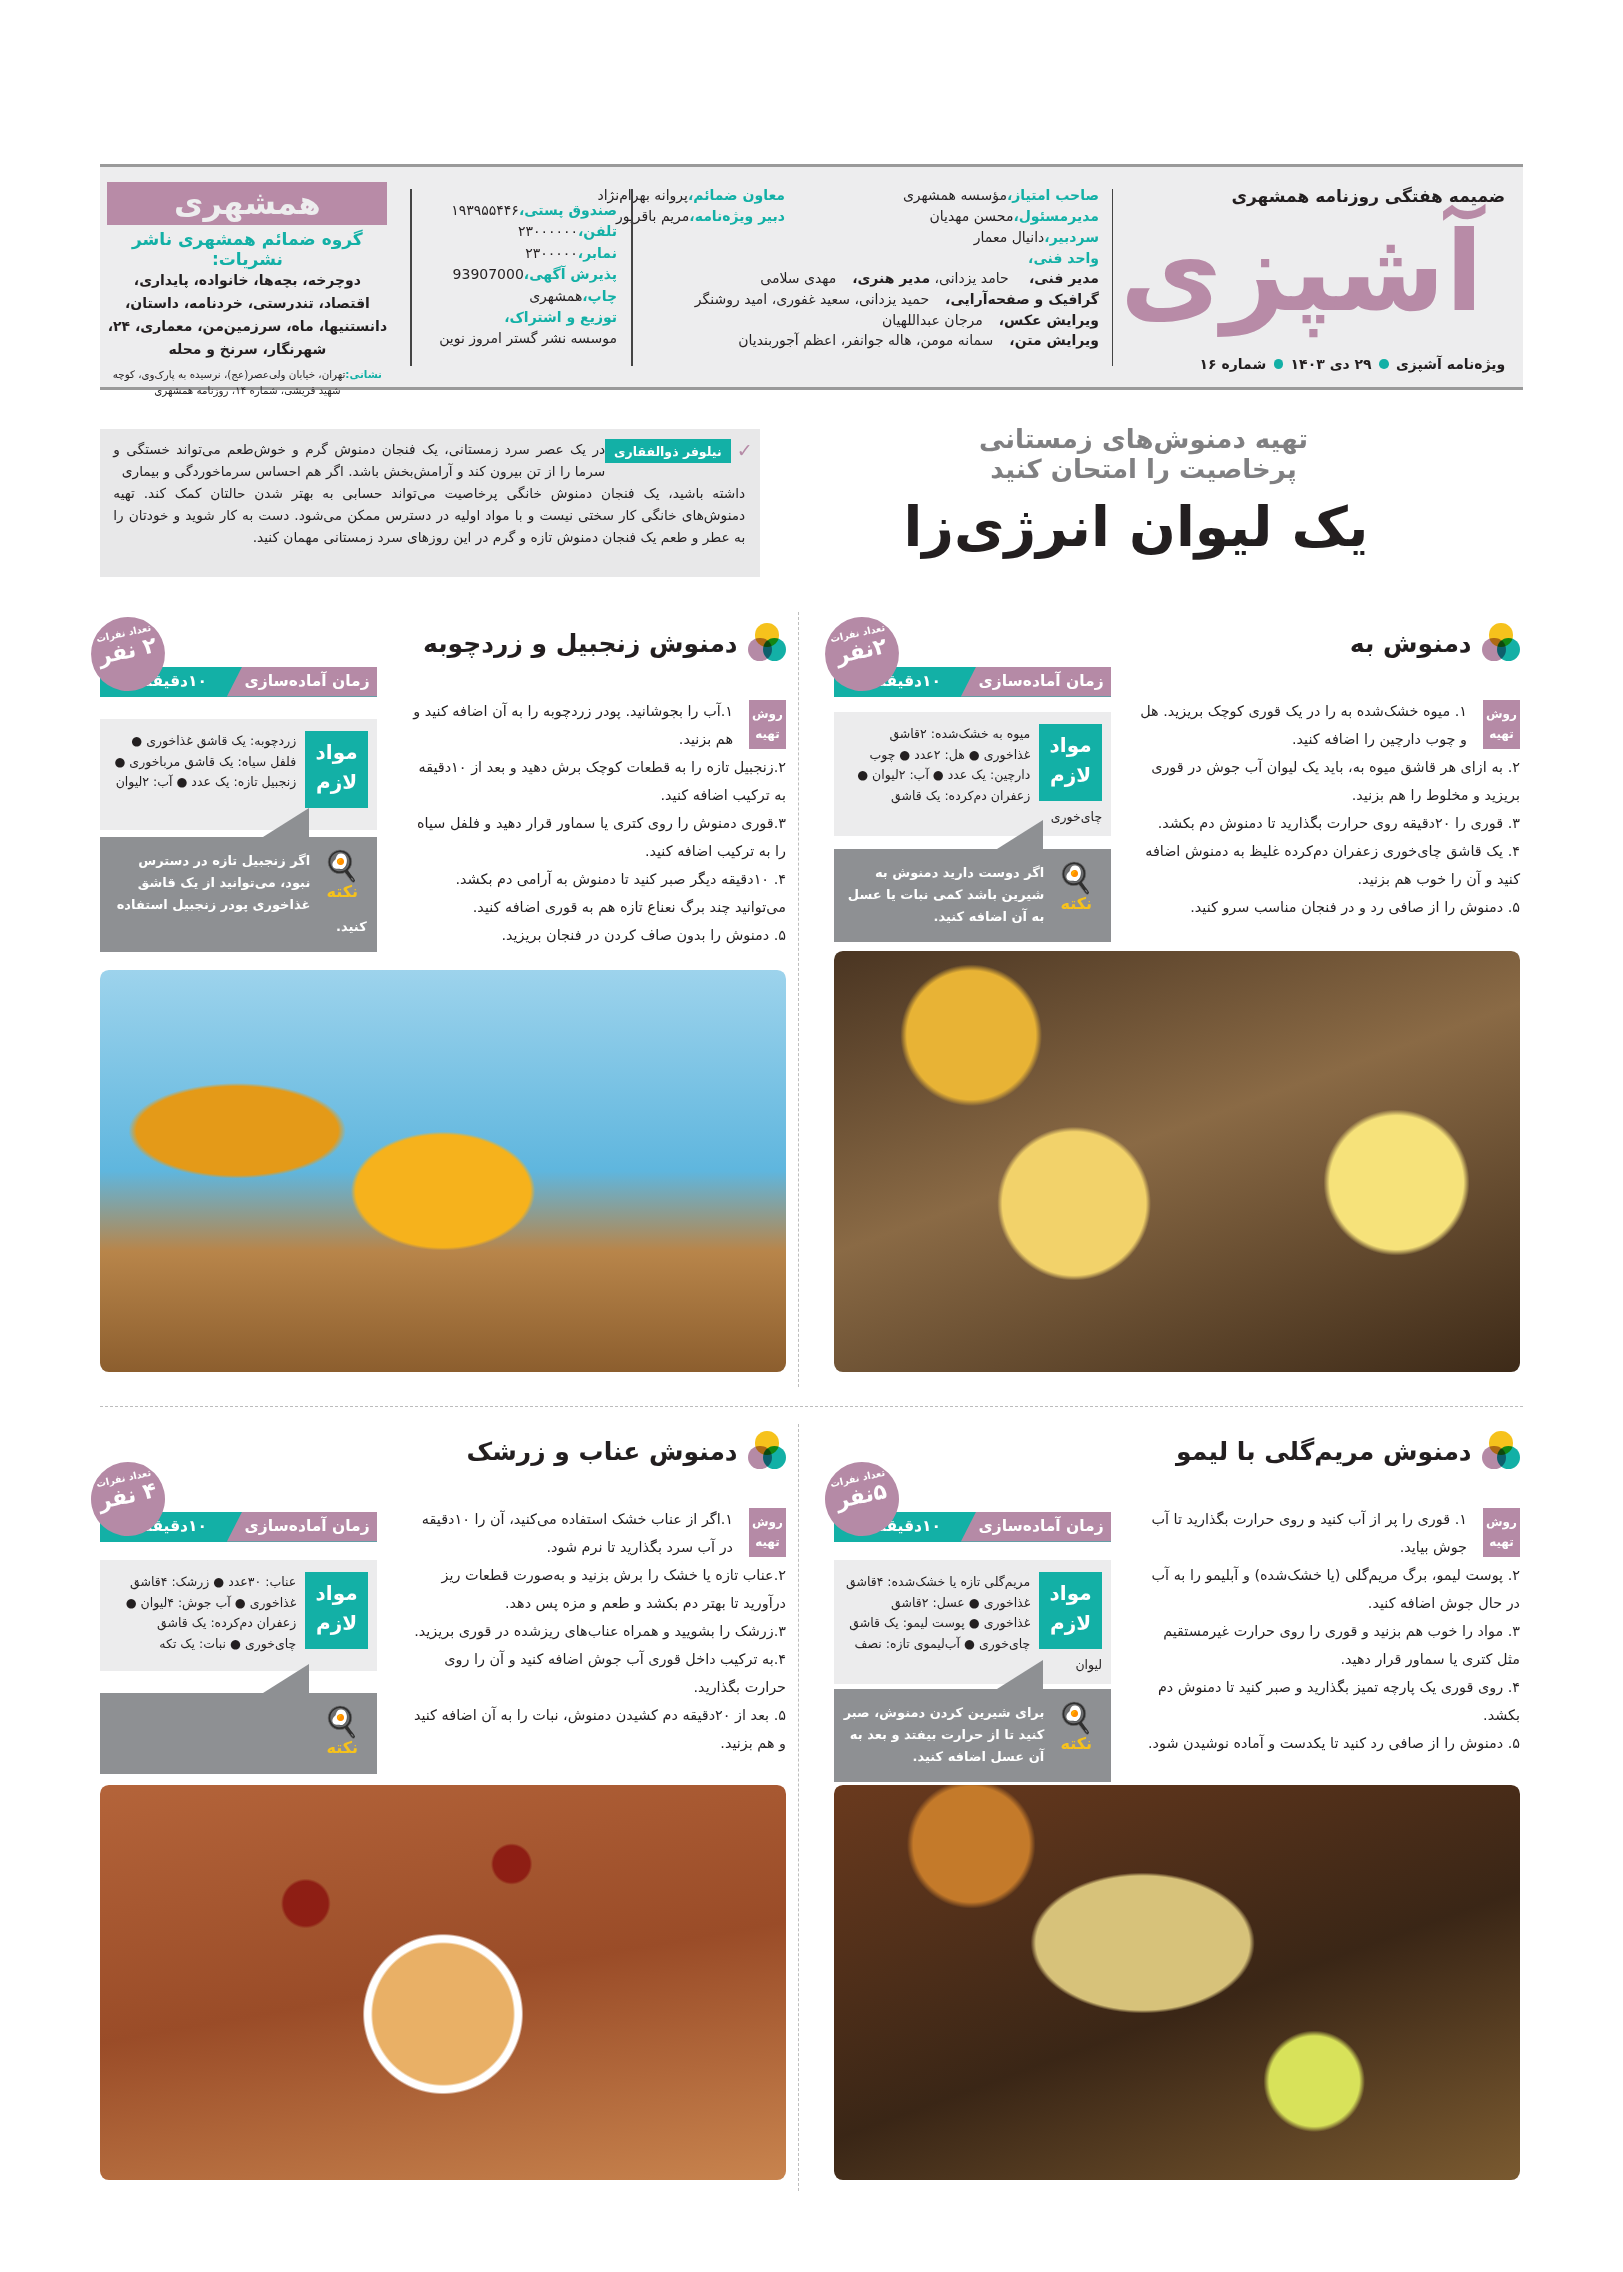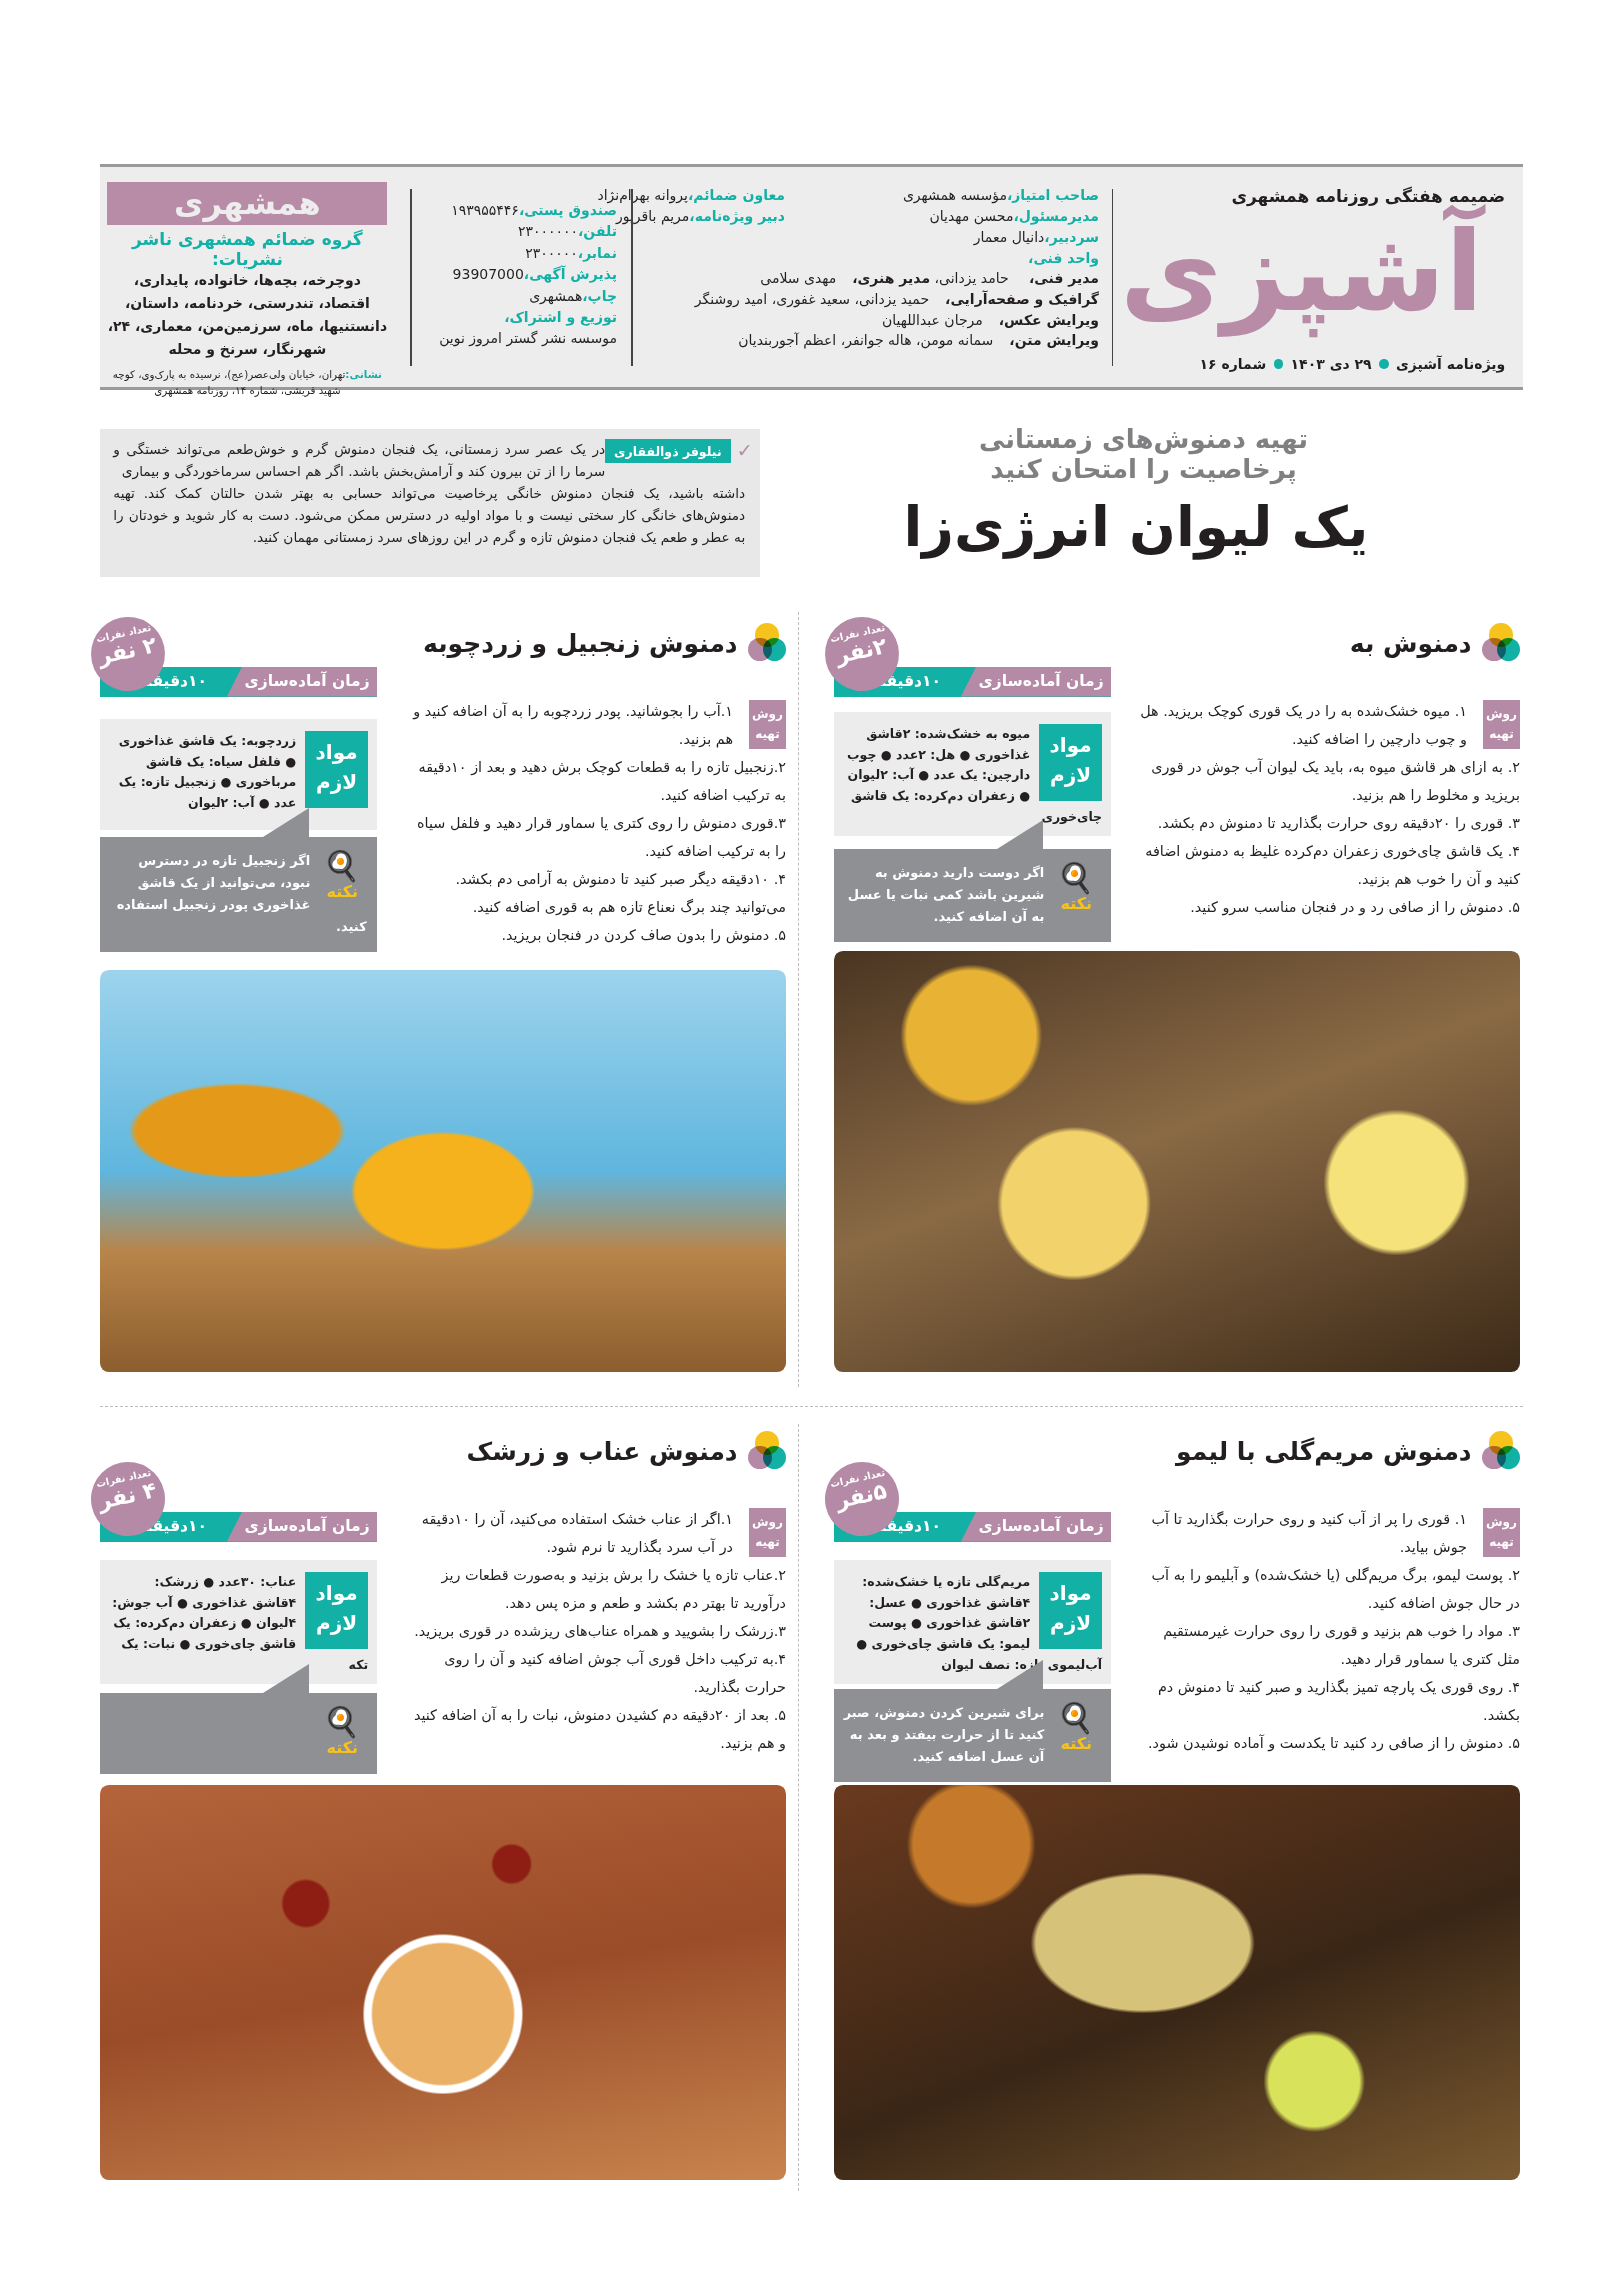--- a/index.html
+++ b/index.html
@@ -59,21 +59,21 @@
 
   .prep-bar{position:absolute;left:0;top:11.8px;width:277px;height:29.5px;background:var(--teal);}
   .prep-bar .lab{position:absolute;right:0;top:0;height:29.5px;background:var(--mauve);color:#fff;font-size:15.5px;font-weight:bold;line-height:29.5px;padding:0 7.4px 0 17.7px;clip-path:polygon(10% 0,100% 0,100% 100%,0 100%);}
   .prep-bar .val{position:absolute;left:43px;top:0;color:#fff;font-size:15.5px;font-weight:bold;line-height:29.5px;}
   .servings{position:absolute;left:-8.9px;top:-17.7px;width:74px;height:74px;border-radius:50%;background:var(--mauve);color:#fff;text-align:center;transform:rotate(-12deg);}
   .servings .s1{font-size:9.6px;font-weight:bold;margin-top:10.3px;}
   .servings .s2{font-size:22px;font-weight:bold;line-height:26.6px;}
 
   .ingr{position:absolute;left:0;top:72px;width:277px;background:var(--light);padding:11.8px 8.9px 8.9px 7.4px;min-height:111px;}
   .ingr .tag{float:right;width:63px;height:77px;background:var(--teal);color:#fff;font-size:20px;font-weight:bold;text-align:center;line-height:29.5px;padding-top:7.4px;margin-left:8.9px;}
-  .ingr .items{font-size:12.5px;font-weight:bold;line-height:20.7px;}
+  .ingr .items{font-size:12.5px;font-weight:normal;line-height:20.7px;}
 
   .tip{position:absolute;left:0;width:277px;background:var(--grey);color:#fff;padding:13.3px 10.3px 13.3px 7.4px;min-height:81px;}
   .tip::before{content:"";position:absolute;right:68px;top:-29.5px;border-right:46px solid var(--grey);border-top:29.5px solid transparent;}
   .tip .ic{float:right;width:49px;text-align:center;color:var(--yellow);margin-left:7.4px;}
   .tip .ic .pan{font-size:29.5px;line-height:32px;}
   .tip .ic .nk{font-size:16px;font-weight:bold;}
   .tip .txt{font-size:13px;font-weight:bold;line-height:22px;}
 
   .photo{position:absolute;border-radius:8.9px;overflow:hidden;}
   .dash{position:absolute;left:798px;width:0;border-left:1.5px dashed #bdbdbd;}

